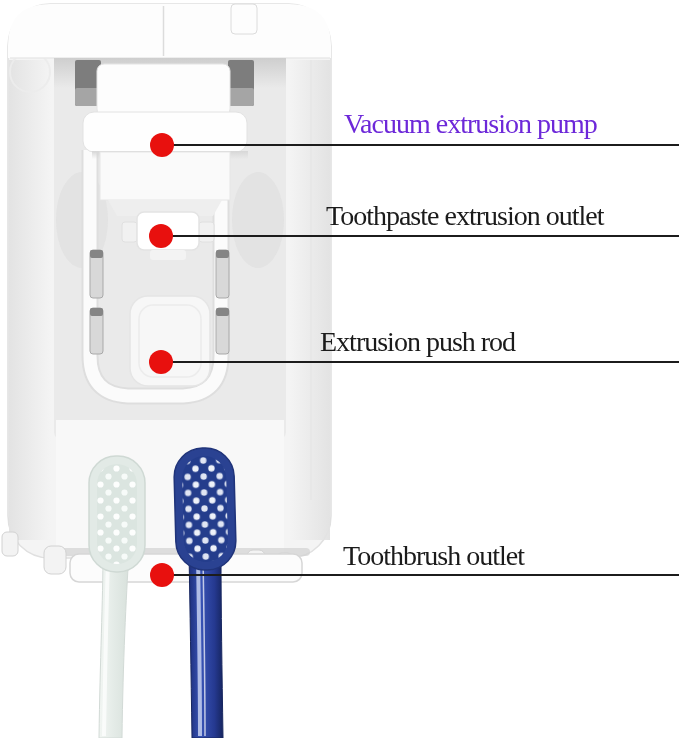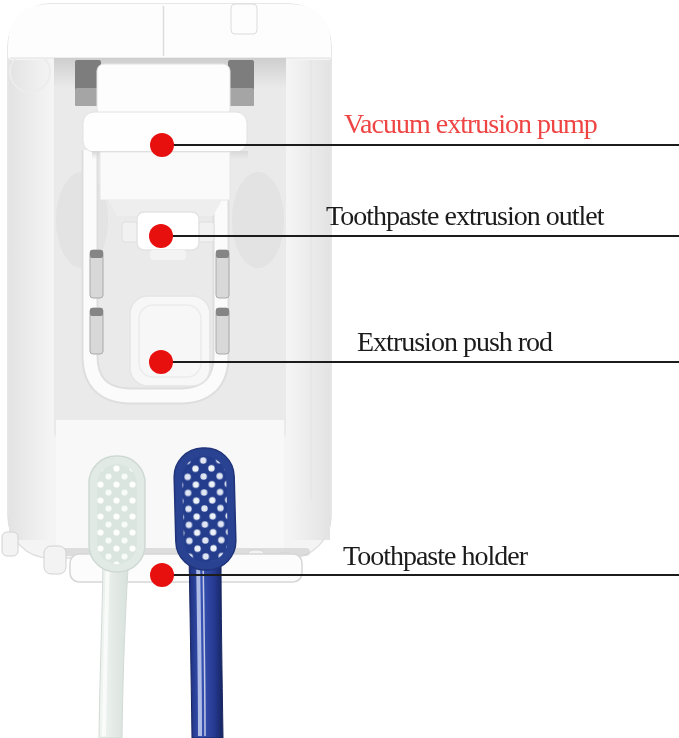--- a/index.html
+++ b/index.html
@@ -32,21 +32,21 @@
   .c1 .callout-dot{left:150px;top:133px;}
   .c1 .callout-line{left:162px;top:143.5px;width:517px;}
   .c1 .callout-label{left:344px;top:110px;}
   
   .c2 .callout-dot{left:149px;top:224px;}
   .c2 .callout-line{left:161px;top:234.5px;width:518px;}
   .c2 .callout-label{left:326px;top:202px;}
   
   .c3 .callout-dot{left:149px;top:350px;}
   .c3 .callout-line{left:161px;top:361px;width:518px;}
-  .c3 .callout-label{left:357px;top:328px;}
+  .c3 .callout-label{left:320px;top:328px;}
   
   .c4 .callout-dot{left:150px;top:563px;}
   .c4 .callout-line{left:162px;top:573.5px;width:517px;}
   .c4 .callout-label{left:343px;top:542px;}
 </style>
 </head>
 <body>
 
 <div class="stage">
 
@@ -176,34 +176,34 @@
         <rect x="175" y="448" width="60" height="122" rx="29" fill="#2a4292" stroke="#20347a" stroke-width="1.5"></rect>
         <rect x="183" y="456" width="44" height="106" rx="22" fill="#243d8c"></rect>
         <rect x="183" y="456" width="44" height="106" rx="22" fill="url(#blueBristles)"></rect>
       </g>
     </g>
   </svg>
 
   <div class="callout c1">
     <div class="callout-line" style="background: rgb(28, 28, 28);"></div>
     <div class="callout-dot" style="background: rgb(232, 16, 14);"></div>
-    <div class="callout-label" style="color: #ef4444;">Vacuum extrusion pump</div>
+    <div class="callout-label" style="color: #6d28d9;">Vacuum extrusion pump</div>
   </div>
 
   <div class="callout c2">
     <div class="callout-line" style="background: rgb(28, 28, 28);"></div>
     <div class="callout-dot" style="background: rgb(232, 16, 14);"></div>
     <div class="callout-label" style="color: rgb(27, 27, 27);">Toothpaste extrusion outlet</div>
   </div>
 
   <div class="callout c3">
     <div class="callout-line" style="background: rgb(28, 28, 28);"></div>
     <div class="callout-dot" style="background: rgb(232, 16, 14);"></div>
     <div class="callout-label" style="color: rgb(27, 27, 27);">Extrusion push rod</div>
   </div>
 
   <div class="callout c4">
     <div class="callout-line" style="background: rgb(28, 28, 28);"></div>
     <div class="callout-dot" style="background: rgb(232, 16, 14);"></div>
-    <div class="callout-label" style="color: rgb(27, 27, 27);">Toothpaste holder</div>
+    <div class="callout-label" style="color: rgb(27, 27, 27);">Toothbrush outlet</div>
   </div>
 
 </div>
 
 </body></html>

